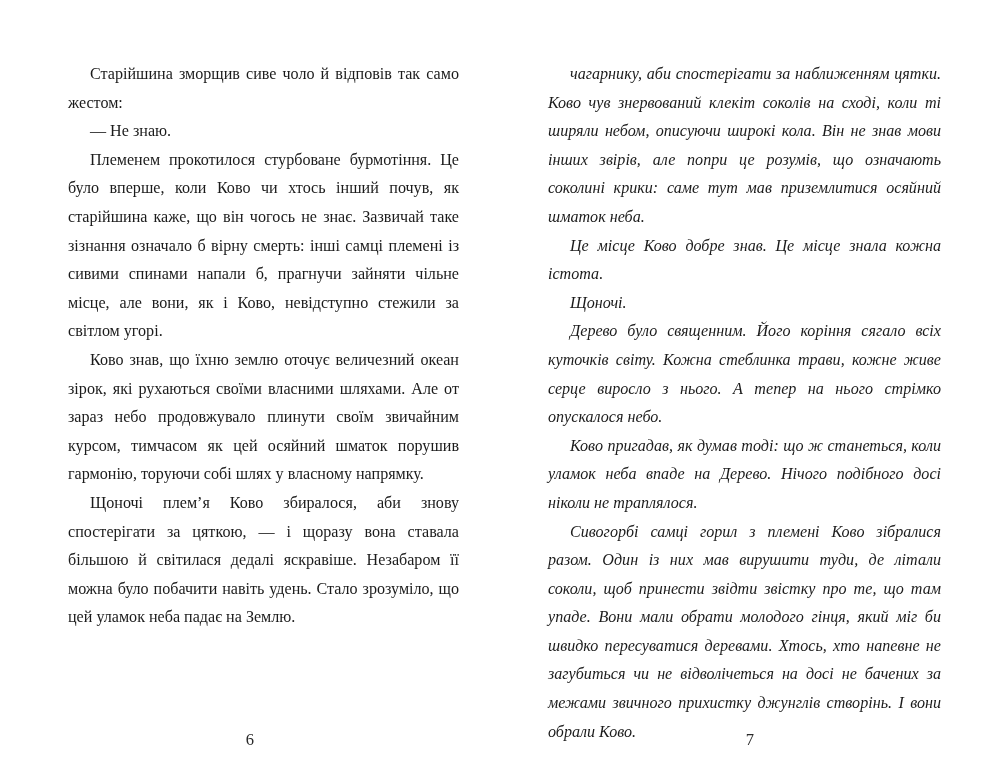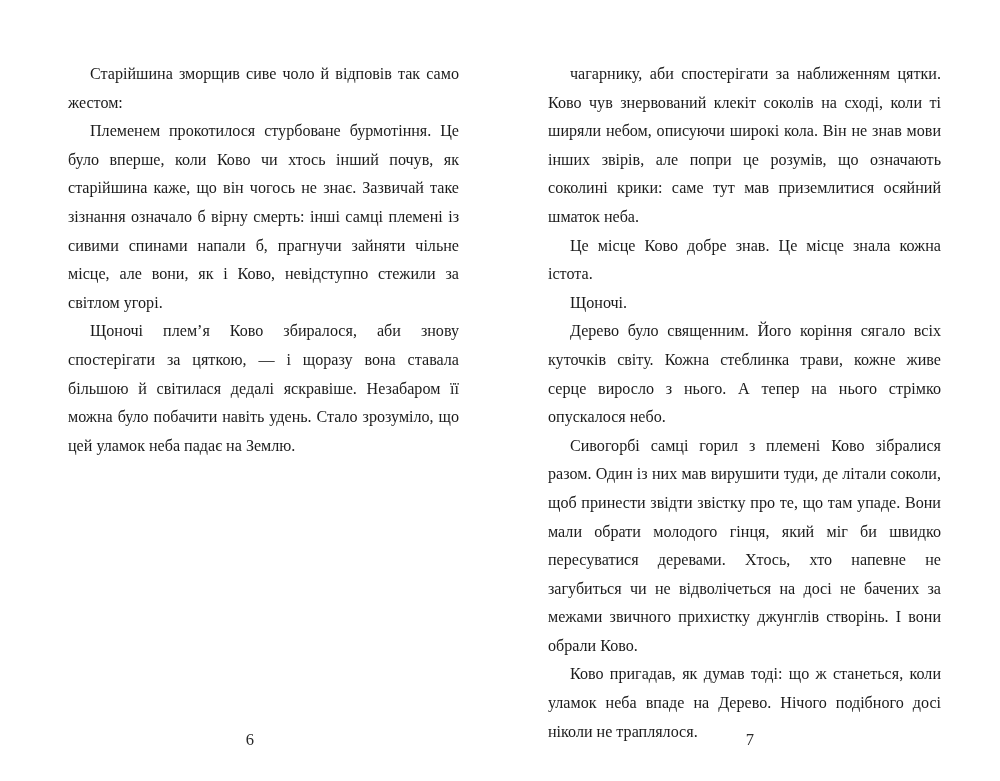--- a/index.html
+++ b/index.html
@@ -43,20 +43,21 @@
     text-justify: inter-word;
     hyphens: none;
   }
   .page-left .text-column {
     left: 68px;
     width: 391px;
   }
   .page-right .text-column {
     left: 548px;
     width: 393px;
+    font-style: italic;
   }
 
   
   .page-right .text-column { left: 48px; }
 
   p.para {
     margin: 0;
     text-indent: 22px;
     text-align: justify;
   }
@@ -82,31 +83,33 @@
   .flush { text-indent: 0; }
 </style>
 </head>
 <body>
 
 <div class="spread">
 
   <div class="page page-left">
     <div class="text-column">
       <p class="para">Старійшина зморщив сиве чоло й відповів так само жестом:</p>
+      <p class="para">— Не знаю.</p>
       <p class="para">Племенем прокотилося стурбоване бурмотіння. Це було вперше, коли Ково чи хтось інший почув, як старійшина каже, що він чогось не знає. Зазвичай таке зізнання означало б вірну смерть: інші самці племені із сивими спинами напали б, прагнучи зайняти чільне місце, але вони, як і Ково, невідступно стежили за світлом угорі.</p>
+      <p class="para">Ково знав, що їхню землю оточує величезний океан зірок, які рухаються своїми власними шляхами. Але от зараз небо продовжувало плинути своїм звичайним курсом, тимчасом як цей осяйний шматок порушив гармонію, торуючи собі шлях у власному напрямку.</p>
       <p class="para">Щоночі плем’я Ково збиралося, аби знову спостерігати за цяткою, — і щоразу вона ставала більшою й світилася дедалі яскравіше. Незабаром її можна було побачити навіть удень. Стало зрозуміло, що цей уламок неба падає на Землю.</p>
     </div>
     <div class="folio">6</div>
   </div>
 
   <div class="page page-right">
     <div class="text-column">
       <p class="para flush">чагарнику, аби спостерігати за наближенням цятки. Ково чув знервований клекіт соколів на сході, коли ті ширяли небом, описуючи широкі кола. Він не знав мови інших звірів, але попри це розумів, що означають соколині крики: саме тут мав приземлитися осяйний шматок неба.</p>
       <p class="para">Це місце Ково добре знав. Це місце знала кожна істота.</p>
       <p class="para">Щоночі.</p>
       <p class="para">Дерево було священним. Його коріння сягало всіх куточків світу. Кожна стеблинка трави, кожне живе серце виросло з нього. А тепер на нього стрімко опускалося небо.</p>
+      <p class="para">Ково пригадав, як думав тоді: що ж станеться, коли уламок неба впаде на Дерево. Нічого подібного досі ніколи не траплялося.</p>
       <p class="para">Сивогорбі самці горил з племені Ково зібралися разом. Один із них мав вирушити туди, де літали соколи, щоб принести звідти звістку про те, що там упаде. Вони мали обрати молодого гінця, який міг би швидко пересуватися деревами. Хтось, хто напевне не загубиться чи не відволічеться на досі не бачених за межами звичного прихистку джунглів створінь. І вони обрали Ково.</p>
-      <p class="para">Ково пригадав, як думав тоді: що ж станеться, коли уламок неба впаде на Дерево. Нічого подібного досі ніколи не траплялося.</p>
     </div>
     <div class="folio">7</div>
   </div>
 
 </div>
 
 </body></html>

